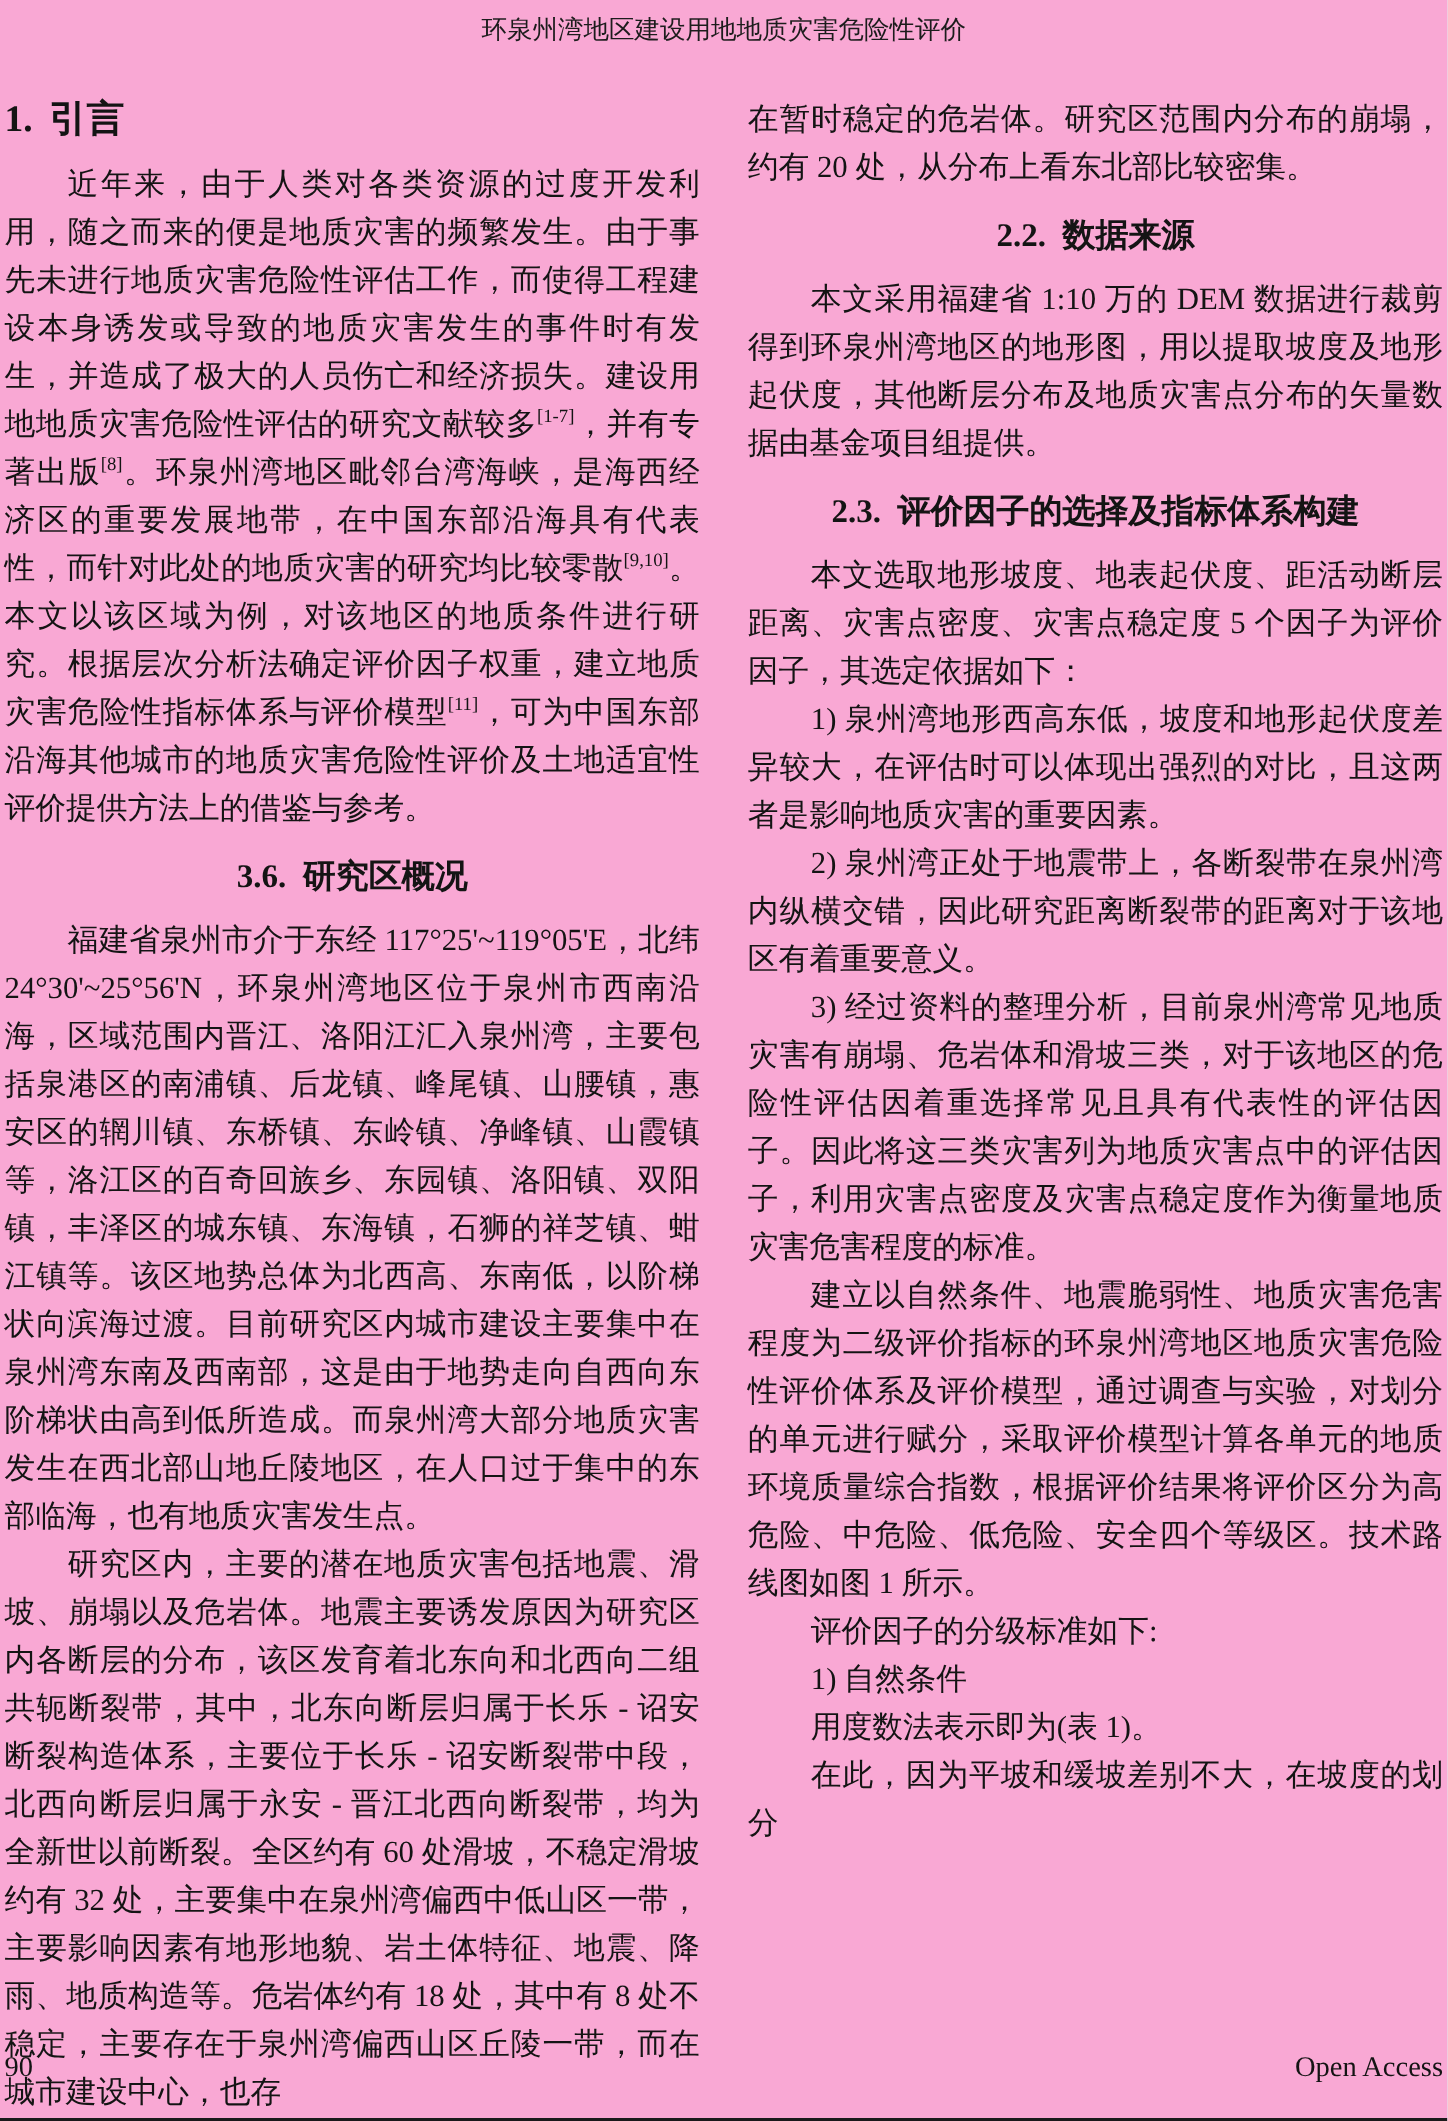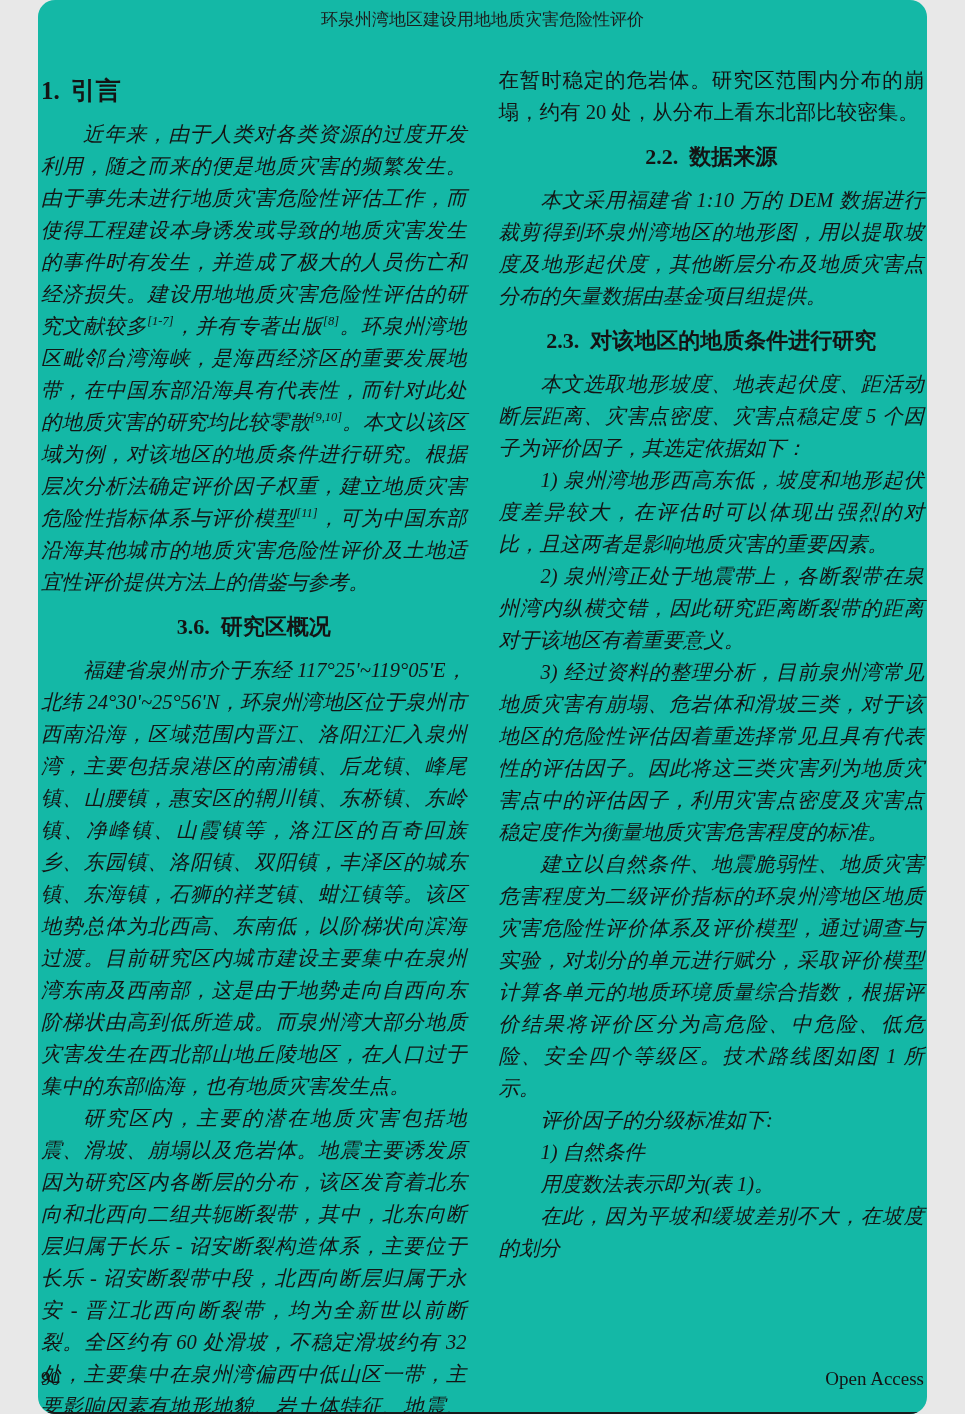--- a/index.html
+++ b/index.html
@@ -1,26 +1,25 @@
 <!DOCTYPE html>
 <html lang="zh"><head>
 <meta charset="utf-8">
 <style>
   html,body { margin:0; padding:0; background:#e8e8e8; }
   .page {
     position:relative;
-    width:889px; height:1414px;
+    width:965px; height:1414px;
     margin:0 auto;
-    background:#14b8a6;
+    background:#f9a8d4;
     color:#141414;
     box-sizing:border-box;
     padding:8px 3px 0 3px;
     overflow:hidden;
     font-family:"Liberation Serif","DejaVu Serif",serif;
-    border-radius:17px;
   }
   .running-head {
     text-align:center;
     font-size:17px;
     line-height:24px;
     color:#1c1c1c;
   }
   .columns {
     display:flex;
     gap:32px;
@@ -28,36 +27,36 @@
   }
   .col {
     flex:1 1 0;
     min-width:0;
     font-size:20.5px;
     line-height:32px;
     text-align:justify;
     text-justify:inter-ideograph;
   }
   p.para { margin:0; }
-  p.indent { text-indent:2.05em;font-style:italic; }
+  p.indent { text-indent:2.05em; }
   sup.cite {
     font-size:12.5px;
     line-height:0;
     vertical-align:super;
     letter-spacing:0;
   }
   h2.sec {
     font-family:"Liberation Sans","DejaVu Sans",sans-serif;
     font-weight:bold;
     font-size:25px;
     line-height:30px;
     margin:16px 0 12px 0;
     text-align:left;
   }
-  h2.sec.first { margin-top:11px; }
+  h2.sec.first { margin-top:0; }
   h3.subsec {
     font-family:"Liberation Sans","DejaVu Sans",sans-serif;
     font-weight:bold;
     font-size:22px;
     line-height:26px;
     margin:16px 0 14px 0;
     text-align:center;
   }
   .hnum { margin-right:11px; font-family:"Liberation Serif","DejaVu Serif",serif; }
   .footer {
@@ -102,21 +101,21 @@
 
     <div class="col">
       <p class="para">在暂时稳定的危岩体。研究区范围内分布的崩塌，约有 20 处，从分布上看东北部比较密集。</p>
 
       <h3 class="subsec">
         <span class="hnum">2.2.</span><span>数据来源</span>
       </h3>
       <p class="para indent">本文采用福建省 1:10 万的 DEM 数据进行裁剪得到环泉州湾地区的地形图，用以提取坡度及地形起伏度，其他断层分布及地质灾害点分布的矢量数据由基金项目组提供。</p>
 
       <h3 class="subsec">
-        <span class="hnum">2.3.</span><span>对该地区的地质条件进行研究</span>
+        <span class="hnum">2.3.</span><span>评价因子的选择及指标体系构建</span>
       </h3>
       <p class="para indent">本文选取地形坡度、地表起伏度、距活动断层距离、灾害点密度、灾害点稳定度 5 个因子为评价因子，其选定依据如下：</p>
       <p class="para indent">1) 泉州湾地形西高东低，坡度和地形起伏度差异较大，在评估时可以体现出强烈的对比，且这两者是影响地质灾害的重要因素。</p>
       <p class="para indent">2) 泉州湾正处于地震带上，各断裂带在泉州湾内纵横交错，因此研究距离断裂带的距离对于该地区有着重要意义。</p>
       <p class="para indent">3) 经过资料的整理分析，目前泉州湾常见地质灾害有崩塌、危岩体和滑坡三类，对于该地区的危险性评估因着重选择常见且具有代表性的评估因子。因此将这三类灾害列为地质灾害点中的评估因子，利用灾害点密度及灾害点稳定度作为衡量地质灾害危害程度的标准。</p>
       <p class="para indent">建立以自然条件、地震脆弱性、地质灾害危害程度为二级评价指标的环泉州湾地区地质灾害危险性评价体系及评价模型，通过调查与实验，对划分的单元进行赋分，采取评价模型计算各单元的地质环境质量综合指数，根据评价结果将评价区分为高危险、中危险、低危险、安全四个等级区。技术路线图如图 1 所示。</p>
 
       <p class="para indent">评价因子的分级标准如下:</p>
       <p class="para indent">1) 自然条件</p>
       <p class="para indent">用度数法表示即为(表 1)。</p>

